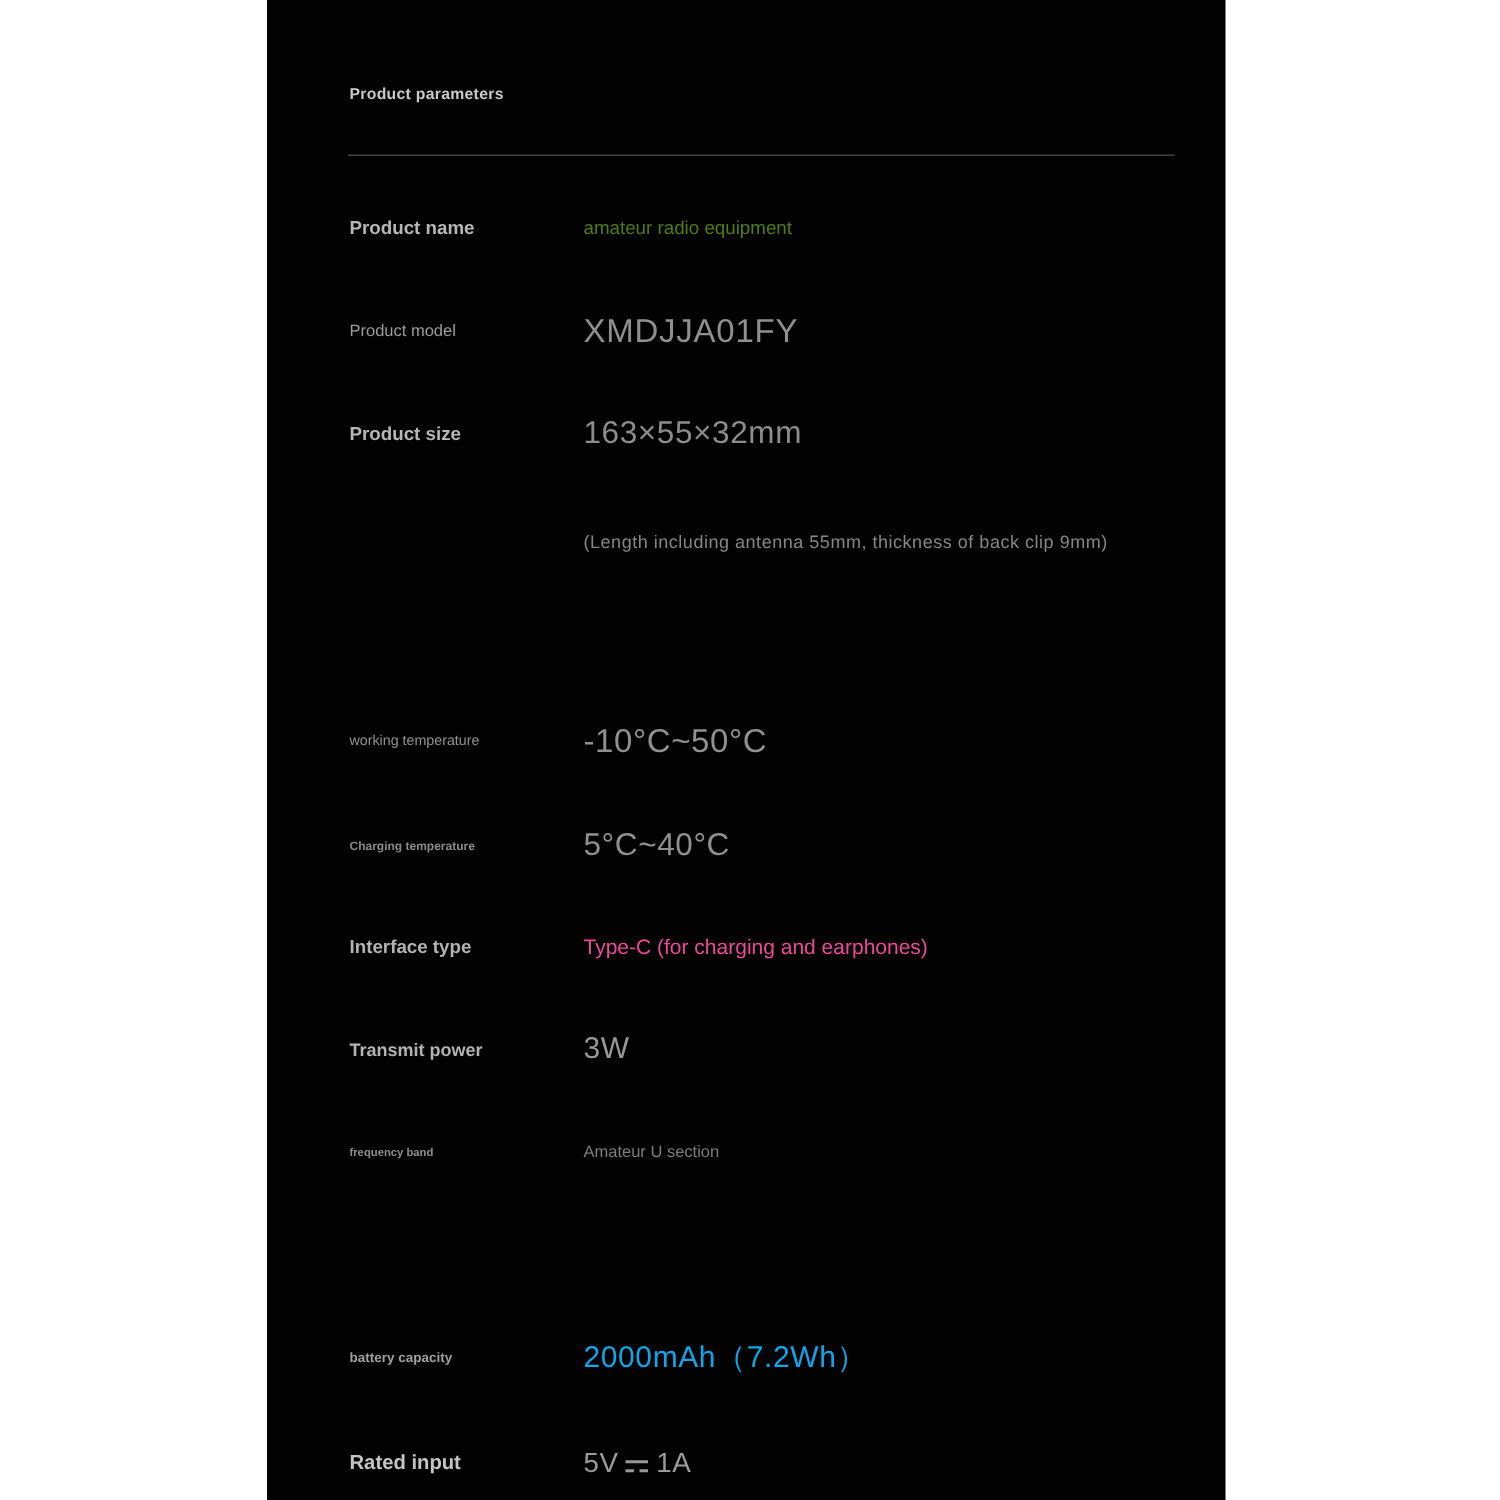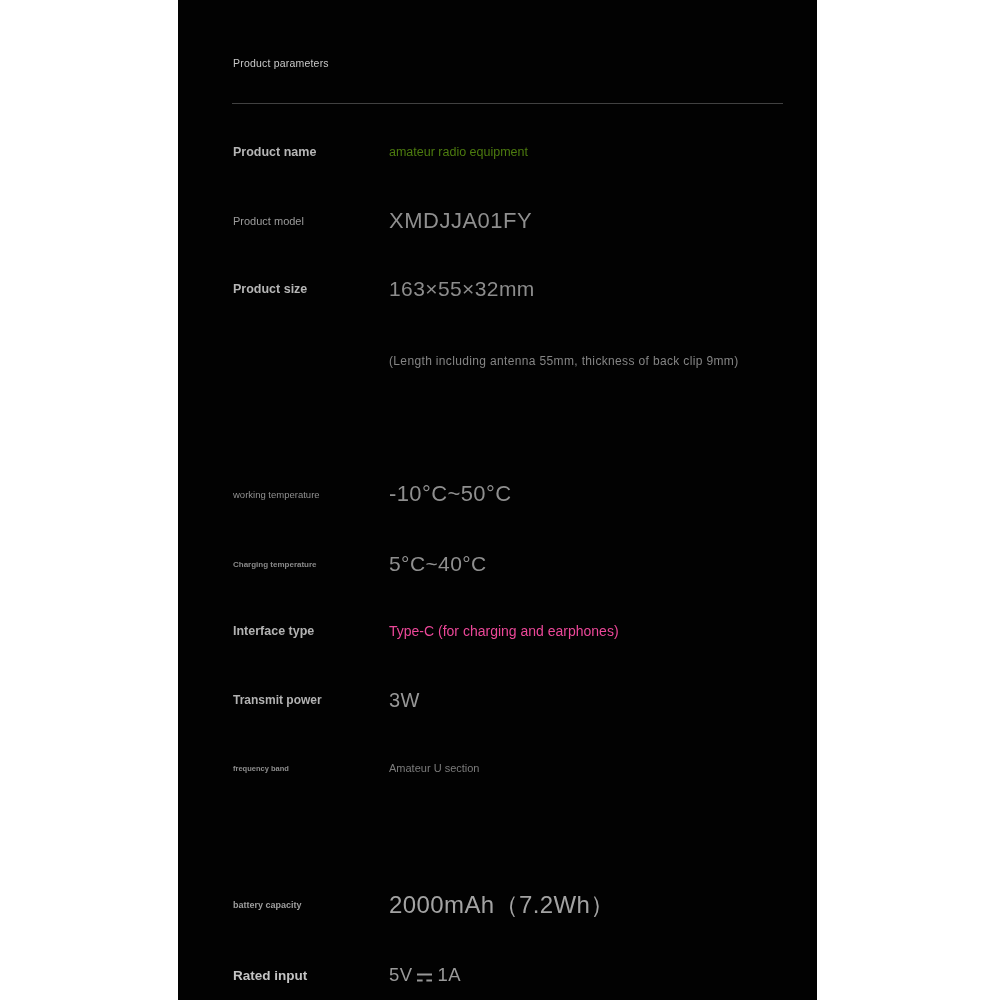--- a/index.html
+++ b/index.html
@@ -12,21 +12,21 @@
   }
   .panel {
     position: absolute;
     left: 178px; top: 0;
     width: 639px; height: 1000px;
     background: #020202;
   }
   .heading {
     position: absolute;
     left: 55px; top: 57px;
-    font-size: 10.5px; font-weight: 400;
+    font-size: 10.5px; font-weight: 700;
     color: #c9c9c9; letter-spacing: 0.2px; text-align: center;
   }
   .divider {
     position: absolute;
     left: 54px; top: 103px;
     width: 551px; height: 1px;
     background: #414141;
   }
   .row { position: absolute; left: 0; width: 100%; height: 34px; }
   .lbl, .val {
@@ -52,21 +52,21 @@
                         .val-r7  { font-size: 21px;   color: #8f8f8f; letter-spacing: 0.4px; }
   .r8  { top: 614px; }  .lbl-r8  { font-size: 12.5px; color: #b2b2b2; }
                         .val-r8  { font-size: 14px;   color: #ec4899; }
   .r9  { top: 683px; }  .lbl-r9  { font-size: 12px;   color: #b2b2b2; }
                         .val-r9  { font-size: 20px;   color: #979797; letter-spacing: 0.4px; }
   .r10 { top: 751px; }  .lbl-r10 { font-size: 7.5px;  color: #8e8e8e; }
                         .val-r10 { font-size: 11px;   color: #7c7c7c; }
   .r11 { top: 821px; }  .lbl-r11 { font-size: 10px;   color: #9a9a9a; font-weight: 500; }
                         .val-r11 { font-size: 21px;   color: #8f8f8f; letter-spacing: 0.6px; }
   .r12 { top: 888px; }  .lbl-r12 { font-size: 9px;    color: #9e9e9e; }
-                        .val-r12 { font-size: 24px;   color: #a3a3a3; letter-spacing: 0.4px; }
+                        .val-r12 { font-size: 20px;   color: #0ea5e9; letter-spacing: 0.4px; }
   .r13 { top: 958px; }  .lbl-r13 { font-size: 13.5px; color: #c4c4c4; font-weight: 700; }
                         .val-r13 { font-size: 18.5px; color: #9a9a9a; letter-spacing: 0.4px; }
 
   .dc {
     display: inline-block;
     width: 15px; height: 8px;
     margin: 0 5px;
     box-sizing: border-box;
     border-top: 2.5px solid #989898;
     border-bottom: 2.5px dashed #989898;

